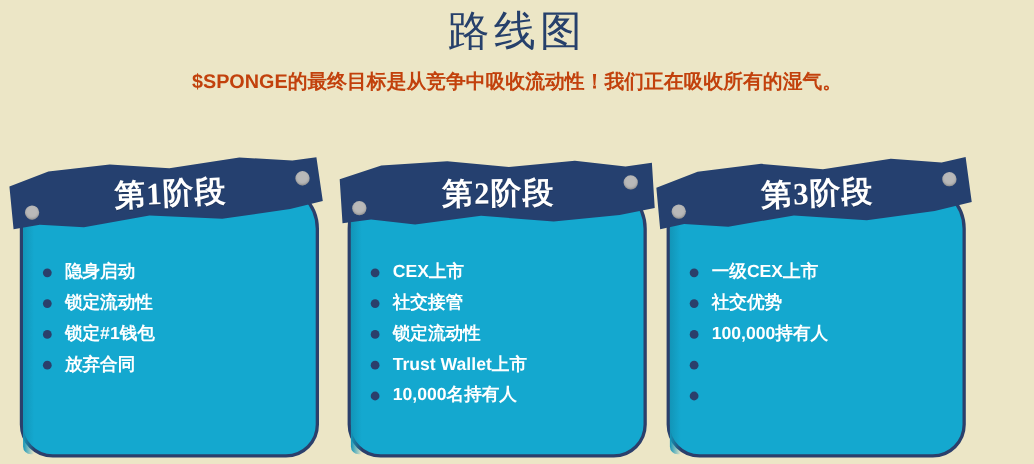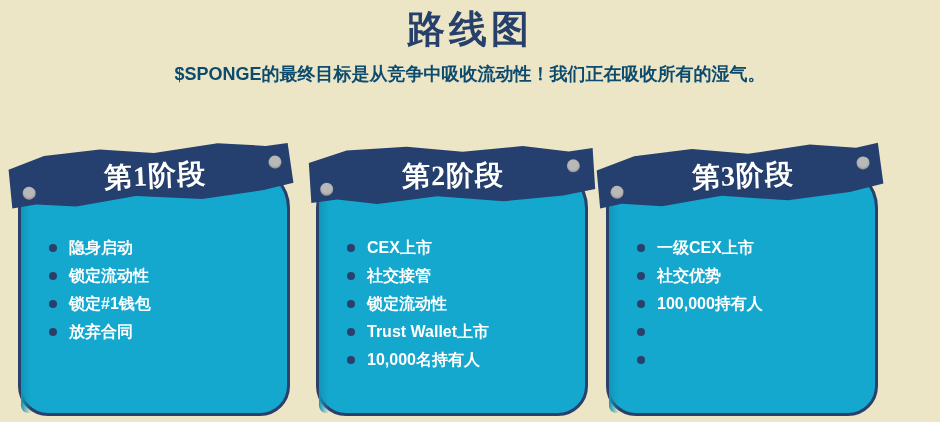--- a/index.html
+++ b/index.html
@@ -24,31 +24,31 @@
   .header {
     position: absolute;
     top: 0;
     left: 0;
     width: 940px;
     text-align: center;
   }
   .page-title {
     font-family: "Liberation Serif", serif;
     font-size: 38px;
-    font-weight: 700;
+    font-weight: 400;
     color: #26406b;
     letter-spacing: 4px;
     margin: 6px 0 0 0;
     line-height: 46px;
   }
   .page-subtitle {
     font-family: "Liberation Sans", sans-serif;
     font-size: 18px;
     font-weight: 700;
-    color: #0c4a6e;
+    color: #c2410c;
     margin: 10px 0 0 0;
     line-height: 24px;
     letter-spacing: 0px;
   }
 
   
   .cards {
     position: absolute;
     top: 138px;
     left: 0;
@@ -120,21 +120,21 @@
     border-radius: 50%;
     background: #b9b9b9;
     box-shadow: inset 0 -1px 2px rgba(0,0,0,0.25);
   }
   .dot-left  { left: 17px;  top: 36px; }
   .dot-right { left: 264px; top: 16px; }
 
   
   .item-list {
     position: absolute;
-    left: 28px;
+    left: 18px;
     top: 66px;
     width: 248px;
     margin: 0;
     padding: 0;
     list-style: none;
   }
   .item {
     display: flex;
     align-items: center;
     height: 26px;

